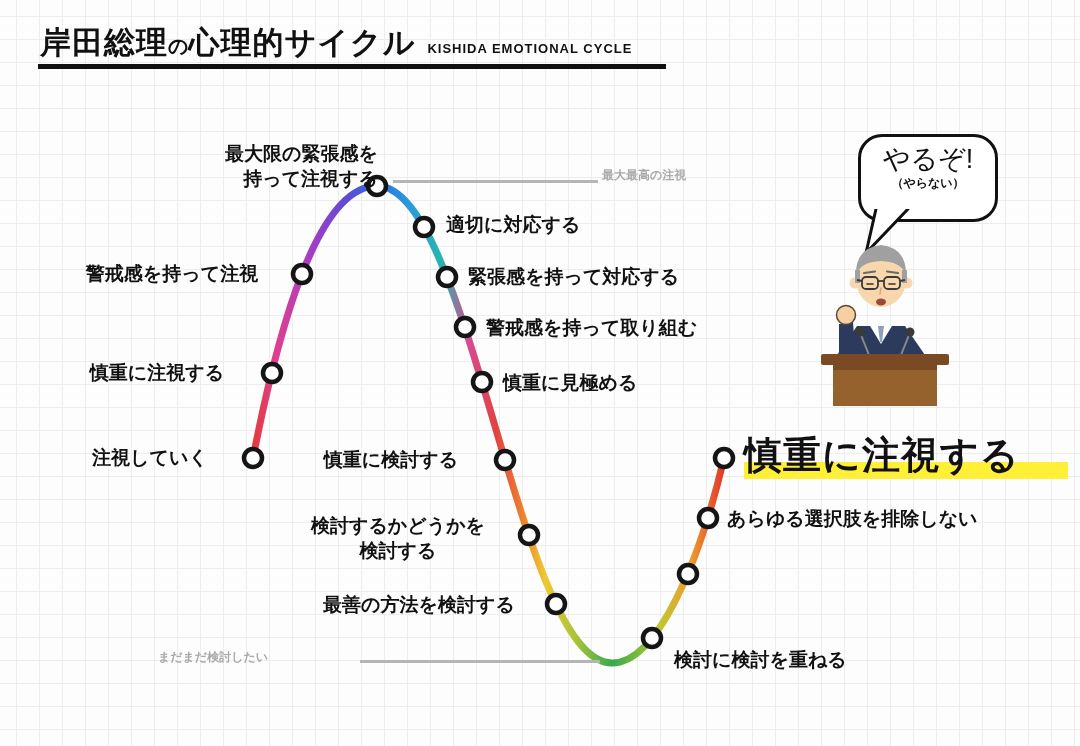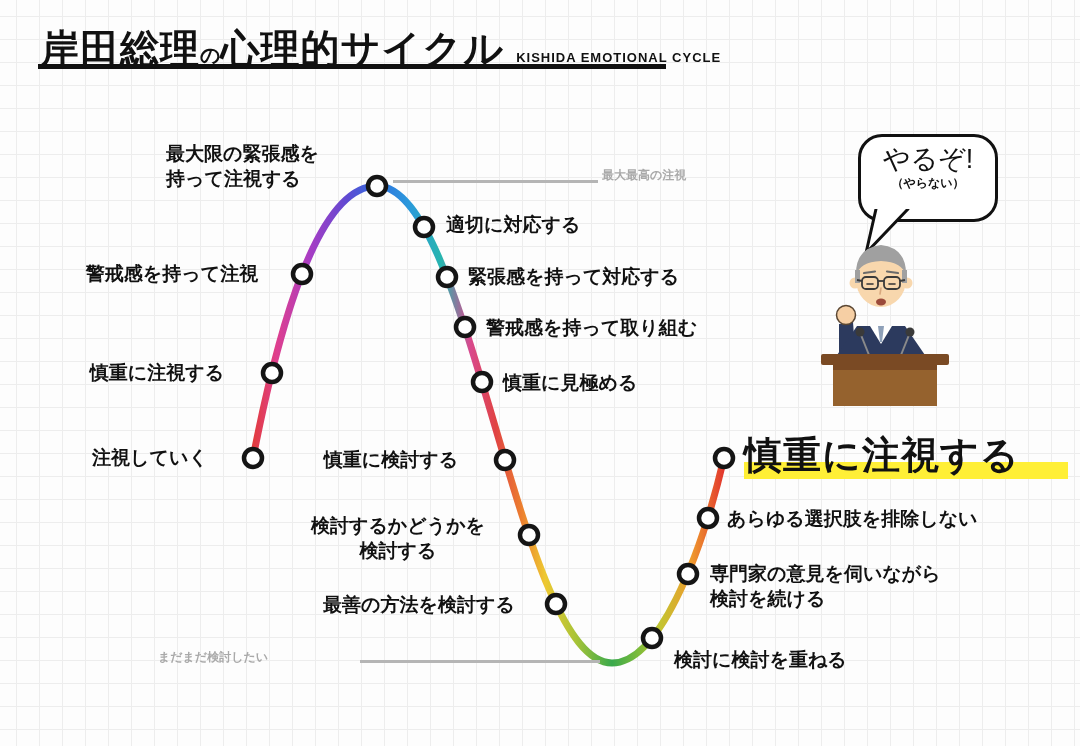--- a/index.html
+++ b/index.html
@@ -11,32 +11,32 @@
     position:relative;width:1080px;height:746px;
     background-color:#fdfdfd;
     background-image:
       linear-gradient(#ededed 1px, transparent 1px),
       linear-gradient(90deg,#ededed 1px, transparent 1px);
     background-size:23px 23px;
     background-position:-7px -7px;
   }
   
   .title-block{position:absolute;left:40px;top:22px;white-space:nowrap;}
-  .title-main{font-size:39px;font-weight:900;color:#111;letter-spacing:1px;}
+  .title-main{font-size:31px;font-weight:900;color:#111;letter-spacing:1px;}
   .title-particle{font-size:20px;font-weight:900;color:#111;}
   .title-sub{font-size:13px;font-weight:bold;color:#111;letter-spacing:1px;margin-left:12px;}
   .title-underline{position:absolute;left:38px;top:64px;width:628px;height:5px;background:#111;}
   
   .pt-label{
     position:absolute;font-size:19px;font-weight:bold;color:#111;
     line-height:1.3;white-space:pre-line;
   }
   .gray{color:#a9a9a9;font-size:12px;}
   .connector{position:absolute;height:3px;background:#b5b5b5;}
-  .center{text-align:left;}
+  .center{text-align:right;}
   .right{text-align:center;}
   .final-label{position:absolute;font-size:38px;font-weight:900;color:#111;letter-spacing:1px;white-space:nowrap;}
   .hl{
     background:linear-gradient(to bottom, transparent 62%, #ffef36 62%);
     padding-right:48px;padding-bottom:3px;
   }
   
   .bubble{
     position:absolute;left:858px;top:134px;width:134px;height:74px;
     background:#fff;border:3px solid #111;border-radius:24px;
@@ -107,22 +107,20 @@
   <div class="pt-label" style="left:446px;top:213px;">適切に対応する</div>
   <div class="pt-label" style="left:486px;top:316px;">警戒感を持って取り組む</div>
   <div class="pt-label" style="left:468px;top:265px;">緊張感を持って対応する</div>
   <div class="pt-label" style="left:503px;top:371px;">慎重に見極める</div>
   <div class="pt-label right" style="left:290px;top:448px;width:202px;">慎重に検討する</div>
   <div class="pt-label right" style="left:290px;top:514px;width:216px;">検討するかどうかを
 検討する</div>
   <div class="pt-label right" style="left:300px;top:593px;width:238px;">最善の方法を検討する</div>
 
   <div class="pt-label" style="left:674px;top:648px;">検討に検討を重ねる</div>
-  <div class="pt-label" style="left:710px;top:562px;">専門家の意見を伺いながら
-検討を続ける</div>
   <div class="pt-label" style="left:727px;top:507px;">あらゆる選択肢を排除しない</div>
 
   <div class="final-label" style="left:744px;top:430px;">
     <span class="hl">慎重に注視する</span>
   </div>
 
   <div class="connector" style="left:393px;top:180px;width:205px;"></div>
   <div class="pt-label gray" style="left:602px;top:168px;">最大最高の注視</div>
   <div class="pt-label gray" style="left:158px;top:650px;">まだまだ検討したい</div>
   <div class="connector" style="left:360px;top:660px;width:240px;"></div>

